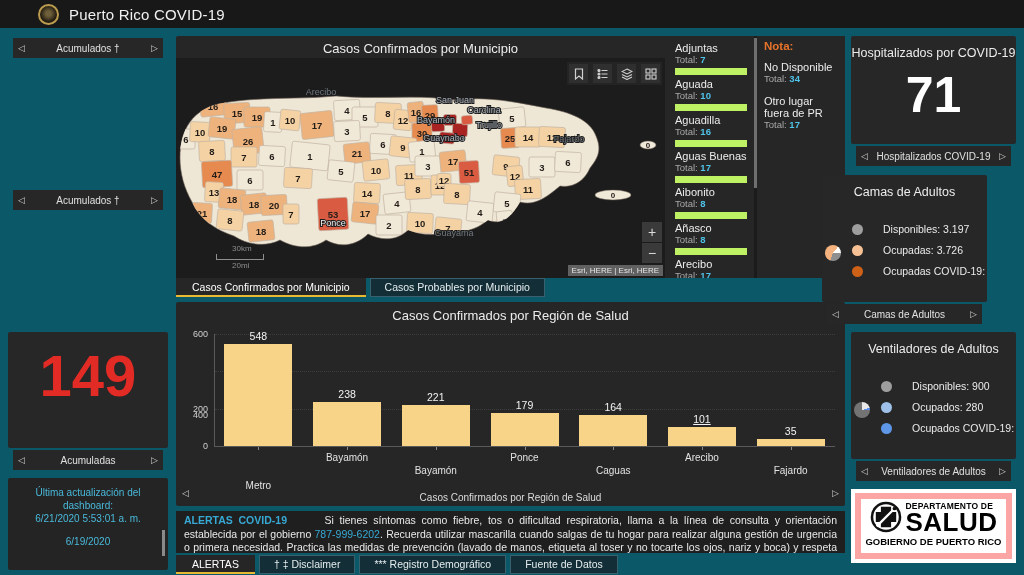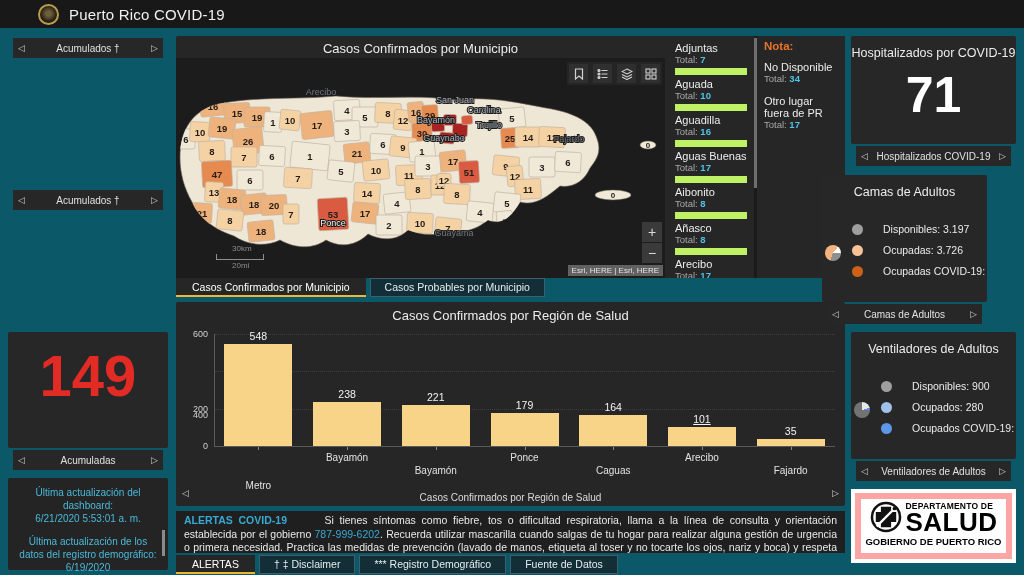--- a/index.html
+++ b/index.html
@@ -143,21 +143,20 @@
     <span class="arrow">◁</span>
     <span>Acumuladas</span>
     <span class="arrow">▷</span>
   </div>
 </div>
 
 <div id="update-panel">
   <div>Última actualización del dashboard:</div>
   <div>6/21/2020 5:53:01 a. m.</div>
   <div style="height:10px"></div>
-  <div>Última actualización de los datos del registro demográfico:</div>
   <div>6/19/2020</div>
   <div class="thumb"></div>
 </div>
 
 <div id="map-panel">
   <div id="map-title">Casos Confirmados por Municipio</div>
   <div id="map-body">
     <svg id="map-svg" width="489" height="220" viewBox="0 0 489 220">
       <defs>
           <clipPath id="islandClip">

